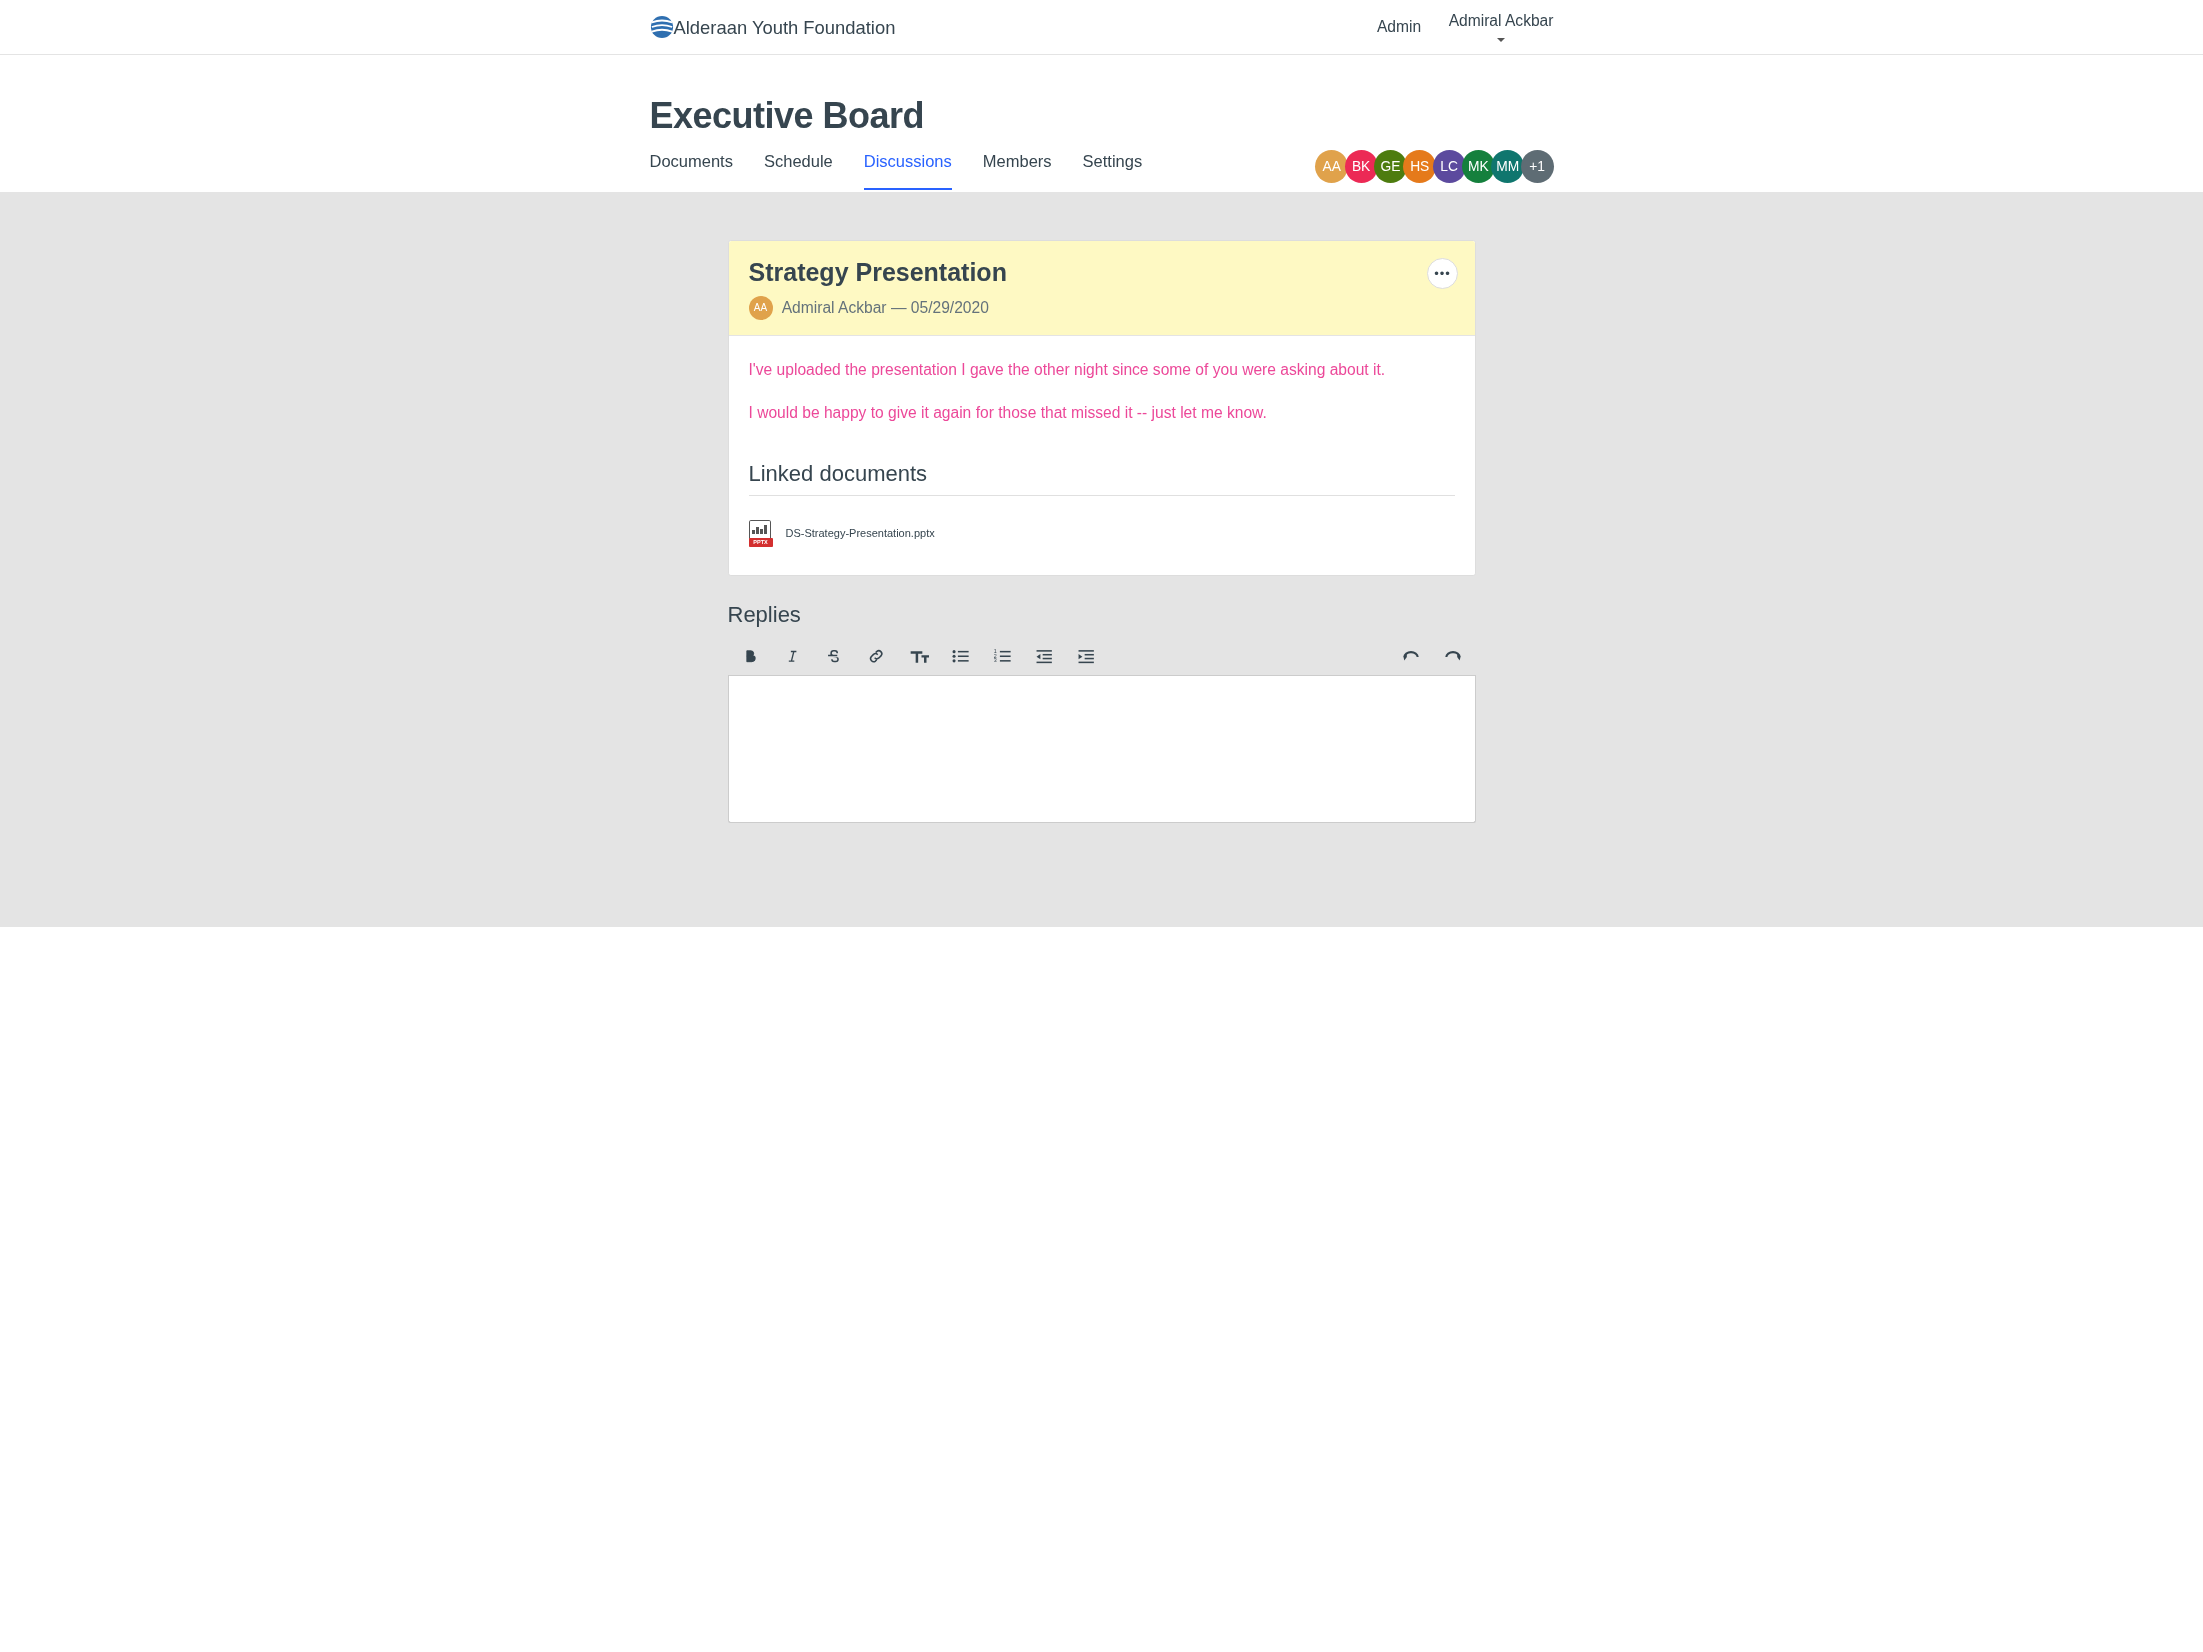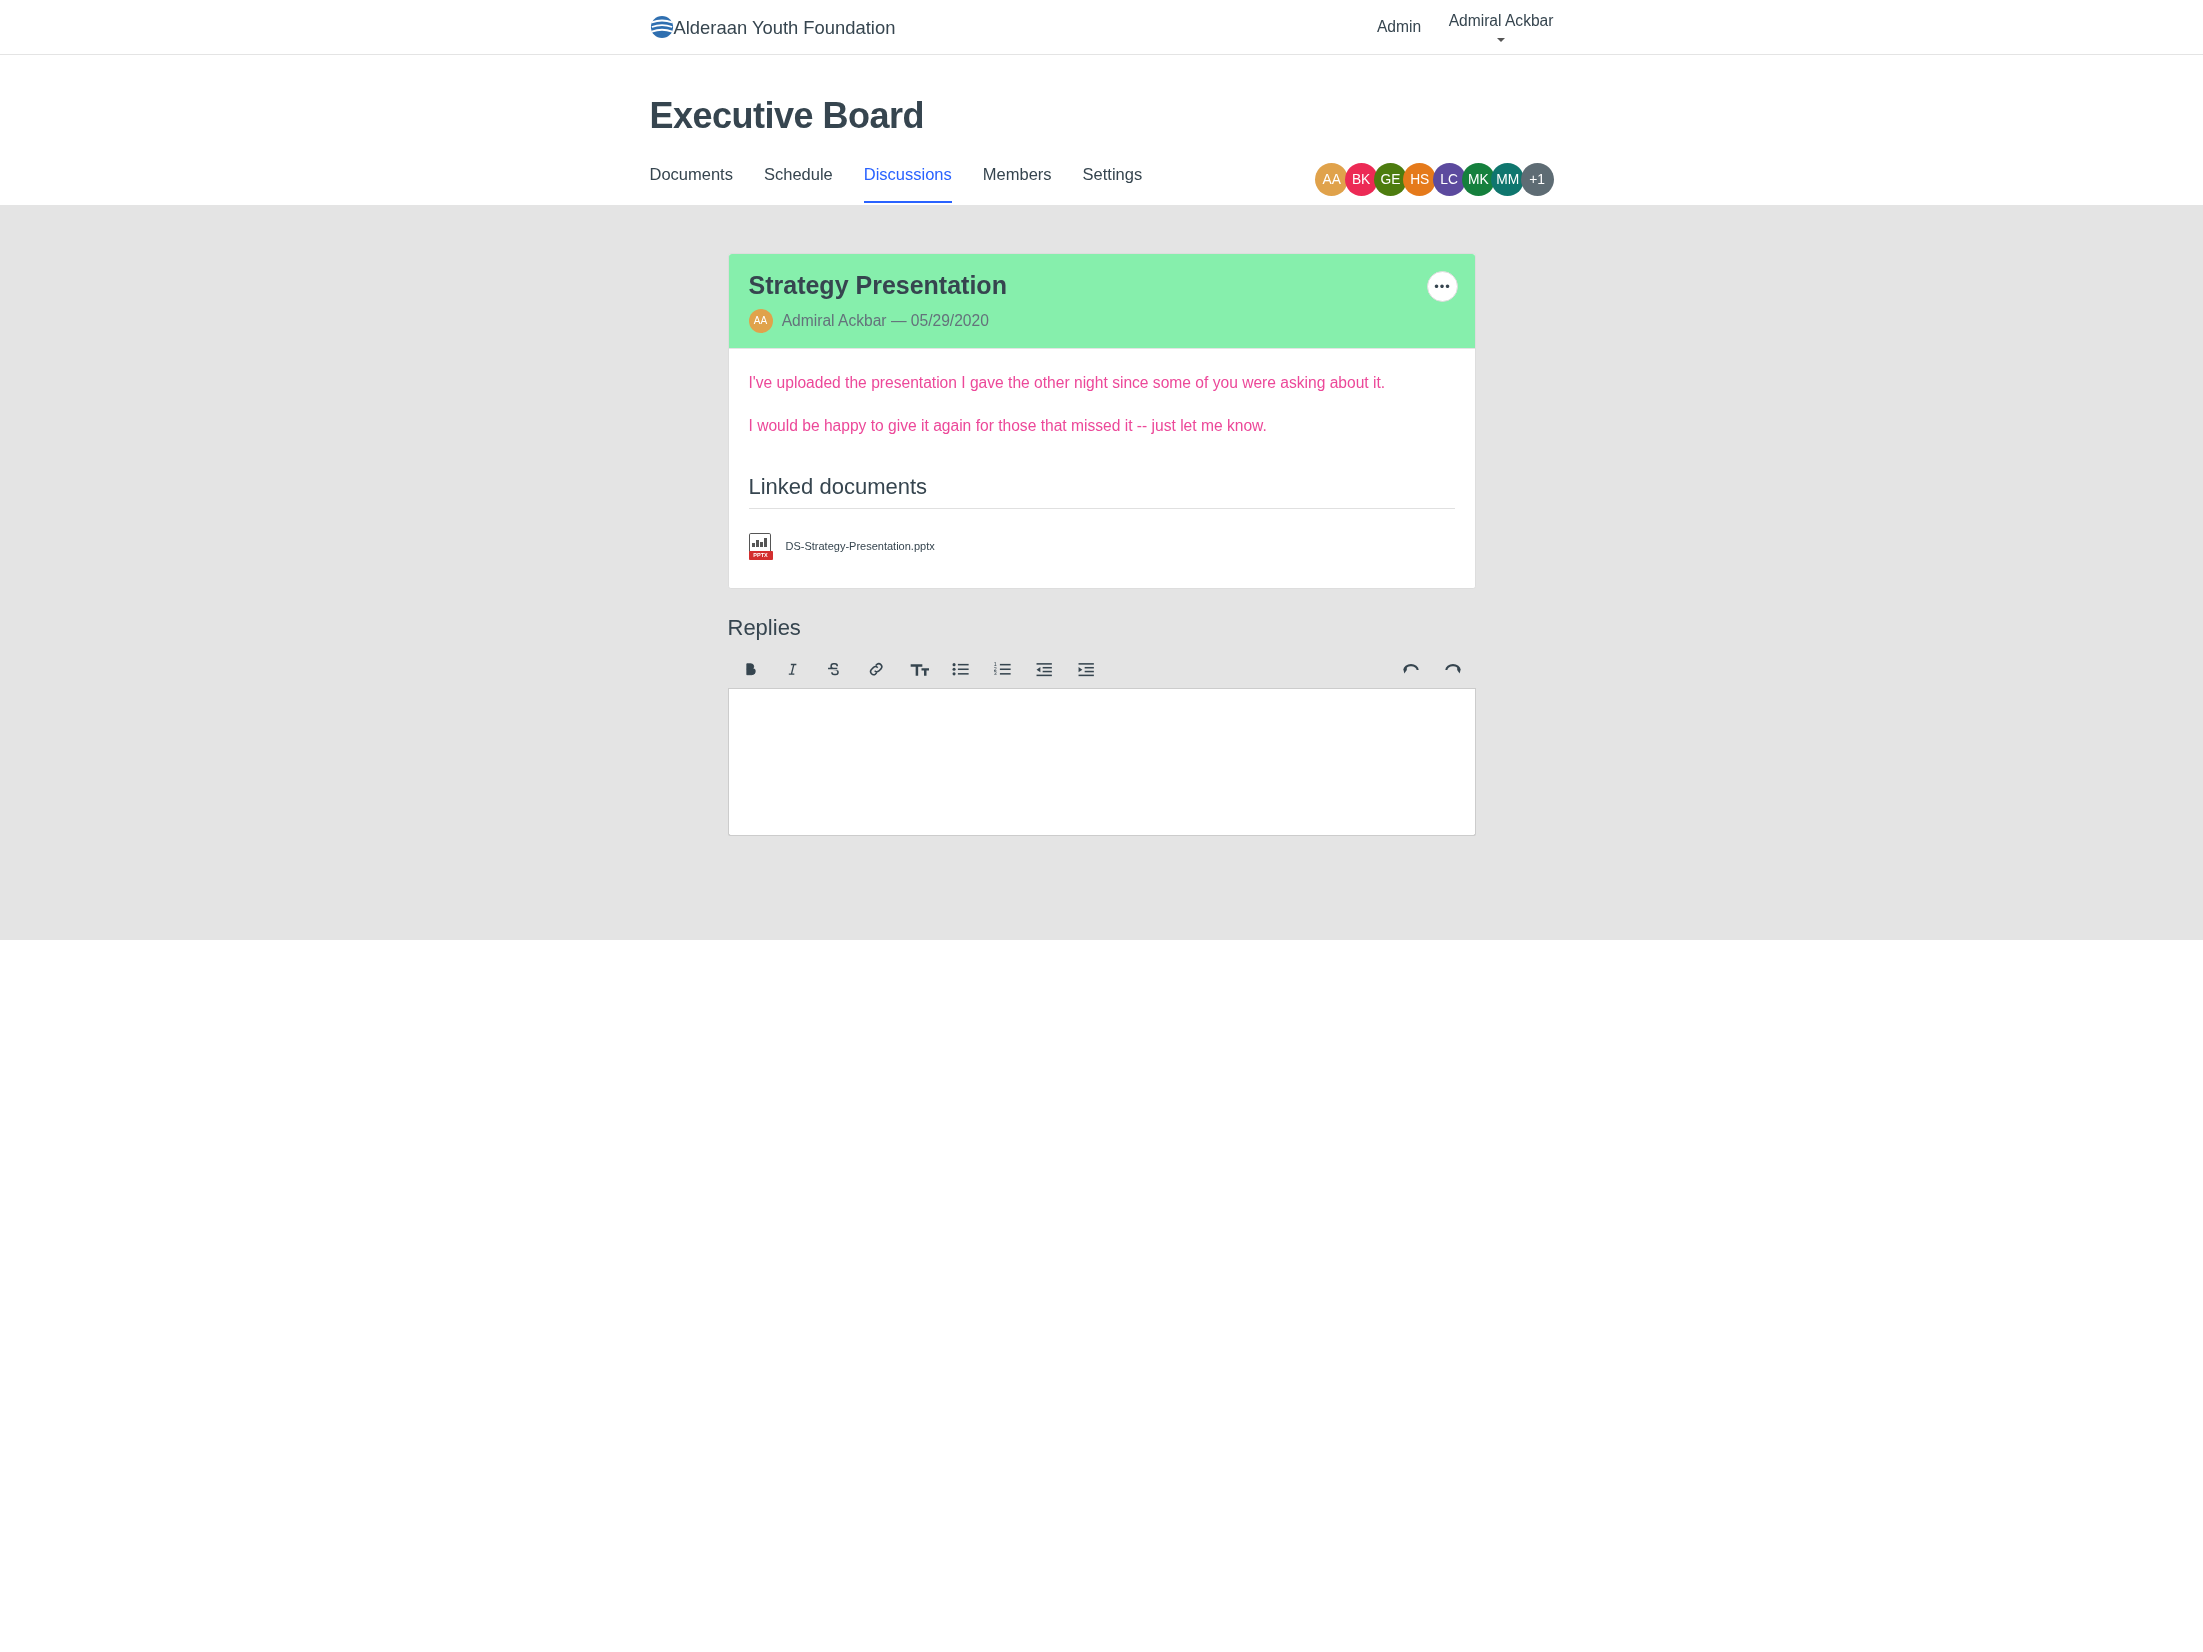--- a/index.html
+++ b/index.html
@@ -8,30 +8,30 @@
 .topbar-inner { max-width: 904px; margin: 0 auto; display: flex; align-items: center; height: 54px; }
 .brand { display: flex; align-items: flex-end; flex: 1; }
 .brand-logo { width: 24px; height: 24px; }
 .brand-name { font-size: 18.4px; color: #36454f; font-weight: 400; }
 .topbar-right { display: flex; align-items: center; gap: 27.5px; }
 .admin-link { color: #36454f; font-size: 15.6px; text-decoration: none; }
 .user-menu { display: flex; align-items: center; gap: 7.3px; color: #36454f; font-size: 15.6px; cursor: pointer; flex-direction: column; }
 .caret-down { width: 0; height: 0; border-left: 4.6px solid transparent; border-right: 4.6px solid transparent; border-top: 4.6px solid #555; }
 .header-section { max-width: 904px; margin: 0 auto; padding-top: 40px; }
 .page-title { font-size: 36px; font-weight: 600; color: #36454f; letter-spacing: -0.5px; }
-.tabbar-row { display: flex; align-items: center; justify-content: space-between; margin-top: 26px; }
+.tabbar-row { display: flex; align-items: center; justify-content: space-between; margin-top: 13px; }
 .tabbar { display: flex; gap: 31px; }
 .tab { font-size: 16.5px; color: #36454f; padding-bottom: 16.5px; cursor: pointer; border-bottom: 2.8px solid transparent; }
 .tab.active { color: #2962ff; border-bottom-color: #2962ff; font-weight: 400; }
 .avatars { display: flex; padding-bottom: 9.2px; }
 .avatar { width: 33px; height: 33px; border-radius: 50%; display: flex; align-items: center; justify-content: center; color: #fff; font-size: 13.8px; font-weight: 400; margin-left: -3.7px; }
 .content-bg { background: #e4e4e4; min-height: 735px; padding-top: 48px; }
 .content-inner { max-width: 748px; margin: 0 auto; }
 .card { background: #fff; border: 0.9px solid #ddd; border-radius: 2.8px; }
-.card-header { background: #86efac; border-bottom: 0.9px solid #e4e4e4; padding: 16.5px 20px 14.7px; position: relative; border-radius: 2.8px 2.8px 0 0; }
+.card-header { background: #fef9c3; border-bottom: 0.9px solid #e4e4e4; padding: 16.5px 20px 14.7px; position: relative; border-radius: 2.8px 2.8px 0 0; }
 .card-title { font-size: 25px; font-weight: 600; color: #36454f; margin-bottom: 9.2px; }
 .card-meta { display: flex; align-items: center; gap: 9.2px; }
 .meta-text { color: #64727b; font-size: 15.6px; }
 .author-avatar { width: 24px; height: 24px; border-radius: 50%; background: #e0a24b; display: flex; align-items: center; justify-content: center; color: #fff; font-size: 10px; }
 .card-actions { position: absolute; right: 16.5px; top: 16.5px; width: 31px; height: 31px; border: 0.9px solid #ddd; border-radius: 50%; display: flex; align-items: center; justify-content: center; cursor: pointer; background: #fff; }
 .dots { font-size: 13px; letter-spacing: 0.9px; color: #36454f; line-height: 1; }
 .card-body { padding: 22px 20px 27.5px; }
 .body-text { font-size: 15.6px; color: #ec4899; line-height: 1.5; }
 .body-text p { margin-bottom: 20px; }
 .body-text p:last-child { margin-bottom: 0; }

